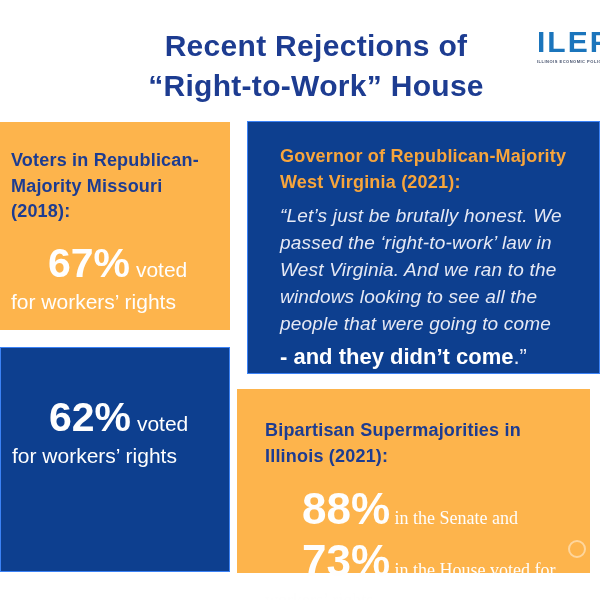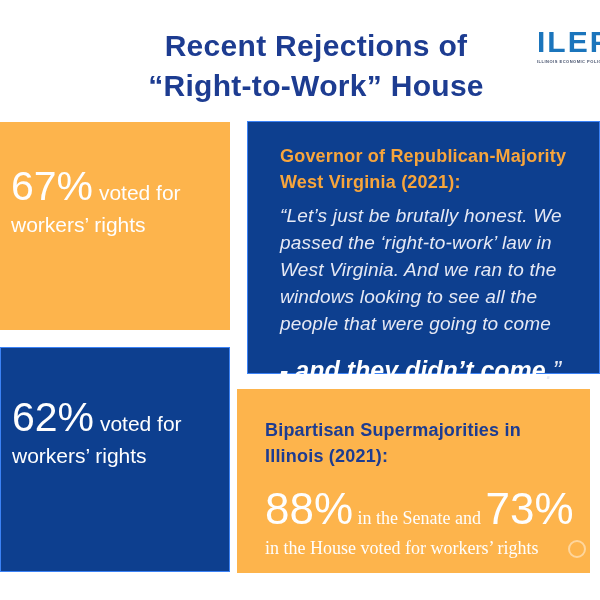--- a/index.html
+++ b/index.html
@@ -30,33 +30,33 @@
   .box-missouri{left:0;top:122px;width:230px;height:208px;padding:26px 10px 0 11px;}
   .box-westvirginia{left:247px;top:121px;width:353px;height:253px;padding:22px 8px 0 32px;}
   .box-montana{left:0;top:347px;width:230px;height:225px;padding:37px 10px 0 11px;}
   .box-illinois{left:237px;top:389px;width:353px;height:184px;padding:29px 8px 0 28px;}
 
   .box-heading{font-weight:bold;font-size:18px;line-height:1.42;letter-spacing:0.2px;}
   .box-heading.navy{color:#1d3c91;}
   .box-heading.orange-text{color:#f7a53c;}
 
   .stat{color:#fefefe;}
-  .stat-big{font-weight:normal;font-size:41px;line-height:1.12;}
+  .stat-big{font-weight:bold;font-size:41px;line-height:1.12;margin-left:37px;}
   .stat-small{font-size:21px;line-height:1.45;}
   .box-missouri .stat{margin-top:16px;width:205px;}
   .box-montana .stat{margin-top:10px;width:205px;}
   .box-illinois .stat{margin-top:14px;width:322px;}
   .box-illinois .stat-big{font-size:44px;line-height:1.18;}
   .box-illinois .stat-small{font-size:18px;line-height:1.5;font-family:Liberation Serif, serif;}
 
   .quote{
     margin-top:8px;width:303px;font-style:italic;color:#e6e9f4;
     font-size:19px;line-height:1.42;letter-spacing:0.2px;
   }
-  .quote-end{margin-top:16px;font-style:italic;color:#ffffff;font-size:25px;line-height:1.3;}
+  .quote-end{margin-top:5px;color:#ffffff;font-size:22px;line-height:1.3;}
   .quote-emphasis{font-weight:bold;}
   .quote-close{color:#e6e9f4;}
 
   .deco-ring{
     position:absolute;left:331px;top:151px;width:14px;height:14px;
     border:2px solid rgba(255,255,255,0.45);border-radius:50%;
   }
 </style>
 </head>
 <body>
@@ -67,20 +67,21 @@
     <div>Recent Rejections of</div>
     <div>“Right-to-Work” House</div>
   </div>
 
   <div class="logo">
     <div class="logo-name">ILEPI</div>
     <div class="logo-tagline">ILLINOIS ECONOMIC POLICY INSTITUTE</div>
   </div>
 
   <div class="box orange box-missouri">
+    <div class="box-heading navy">Voters in Republican-Majority Missouri (2018):</div>
     <div class="stat">
       <span class="stat-big">67%</span><span class="stat-small"> voted for workers’ rights</span>
     </div>
   </div>
 
   <div class="box blue box-westvirginia">
     <div class="box-heading orange-text">Governor of Republican-Majority West Virginia (2021):</div>
     <div class="quote">“Let’s just be brutally honest. We passed the ‘right-to-work’ law in West Virginia. And we ran to the windows looking to see all the people that were going to come</div>
     <div class="quote-end">
       <span class="quote-emphasis">- and they didn’t come</span><span class="quote-close">.”</span>

